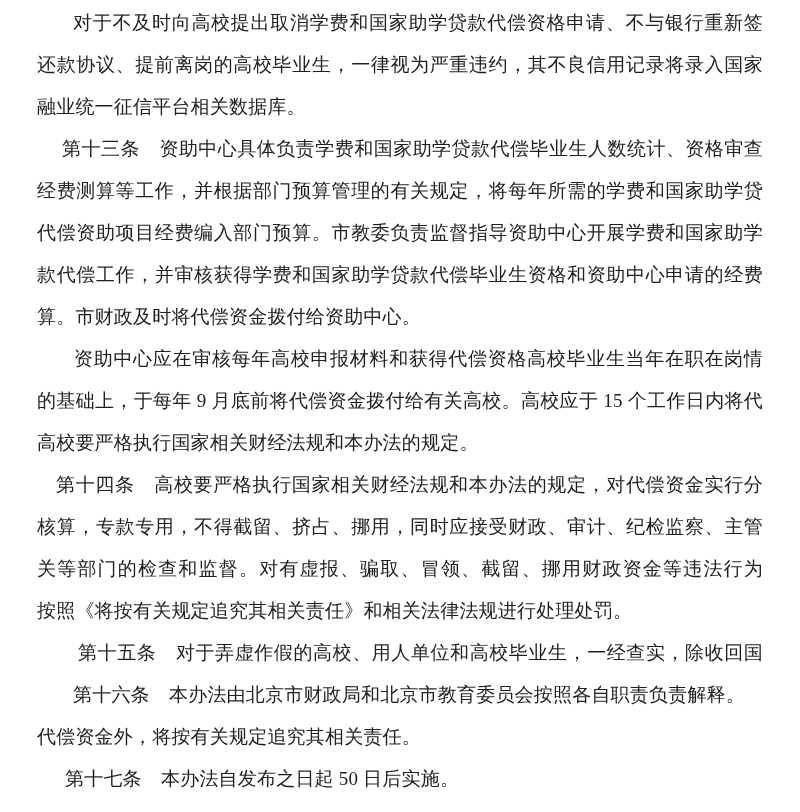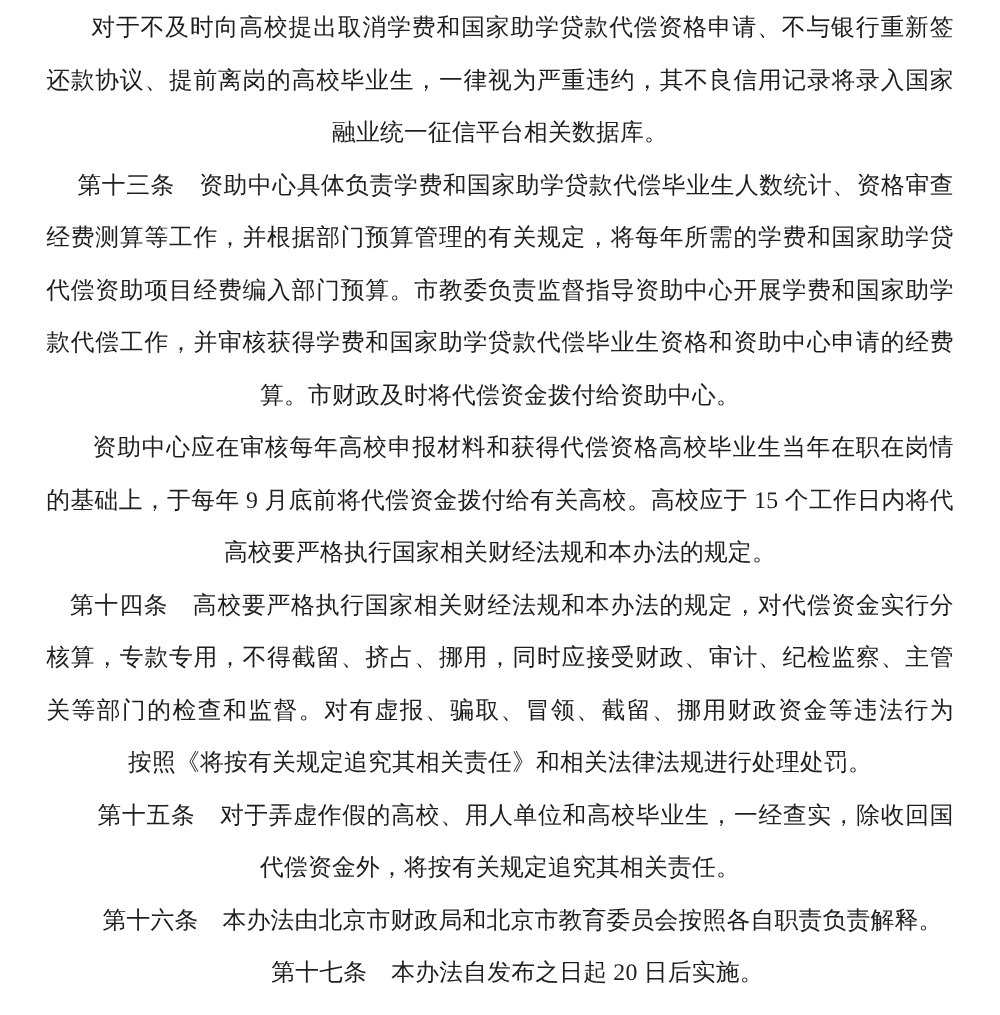--- a/index.html
+++ b/index.html
@@ -17,21 +17,21 @@
     padding: 2px 37px 0 37px;
     overflow: hidden;
   }
   .ln {
     height: 42px;
     line-height: 42px;
     font-size: 19px;
     color: #1e1e1e;
     letter-spacing: 0.2px;
     overflow: hidden;
-    text-align: center;
+    text-align: left;
   }
   .fill {
     text-align: justify;
     text-align-last: justify;
     text-justify: inter-character;
   }
   
   .ind-36 { text-indent: 36px; }
   .ind-25 { text-indent: 25px; }
   .ind-37 { text-indent: 37px; }
@@ -57,19 +57,19 @@
   <div class="ln fill ind-37">资助中心应在审核每年高校申报材料和获得代偿资格高校毕业生当年在职在岗情况</div>
   <div class="ln fill">的基础上，于每年 9 月底前将代偿资金拨付给有关高校。高校应于 15 个工作日内将代偿</div>
   <div class="ln">高校要严格执行国家相关财经法规和本办法的规定。</div>
 
   <div class="ln fill ind-19">第十四条　高校要严格执行国家相关财经法规和本办法的规定，对代偿资金实行分账</div>
   <div class="ln fill">核算，专款专用，不得截留、挤占、挪用，同时应接受财政、审计、纪检监察、主管机</div>
   <div class="ln fill">关等部门的检查和监督。对有虚报、骗取、冒领、截留、挪用财政资金等违法行为的，</div>
   <div class="ln">按照《将按有关规定追究其相关责任》和相关法律法规进行处理处罚。</div>
 
   <div class="ln fill ind-41">第十五条　对于弄虚作假的高校、用人单位和高校毕业生，一经查实，除收回国家</div>
+  <div class="ln ind-36">第十六条　本办法由北京市财政局和北京市教育委员会按照各自职责负责解释。</div>
+
   <div class="ln">代偿资金外，将按有关规定追究其相关责任。</div>
 
-  <div class="ln ind-36">第十六条　本办法由北京市财政局和北京市教育委员会按照各自职责负责解释。</div>
-
-  <div class="ln ind-28">第十七条　本办法自发布之日起 20 日后实施。</div>
+  <div class="ln ind-28">第十七条　本办法自发布之日起 50 日后实施。</div>
 
 </div>
 
 </body></html>

